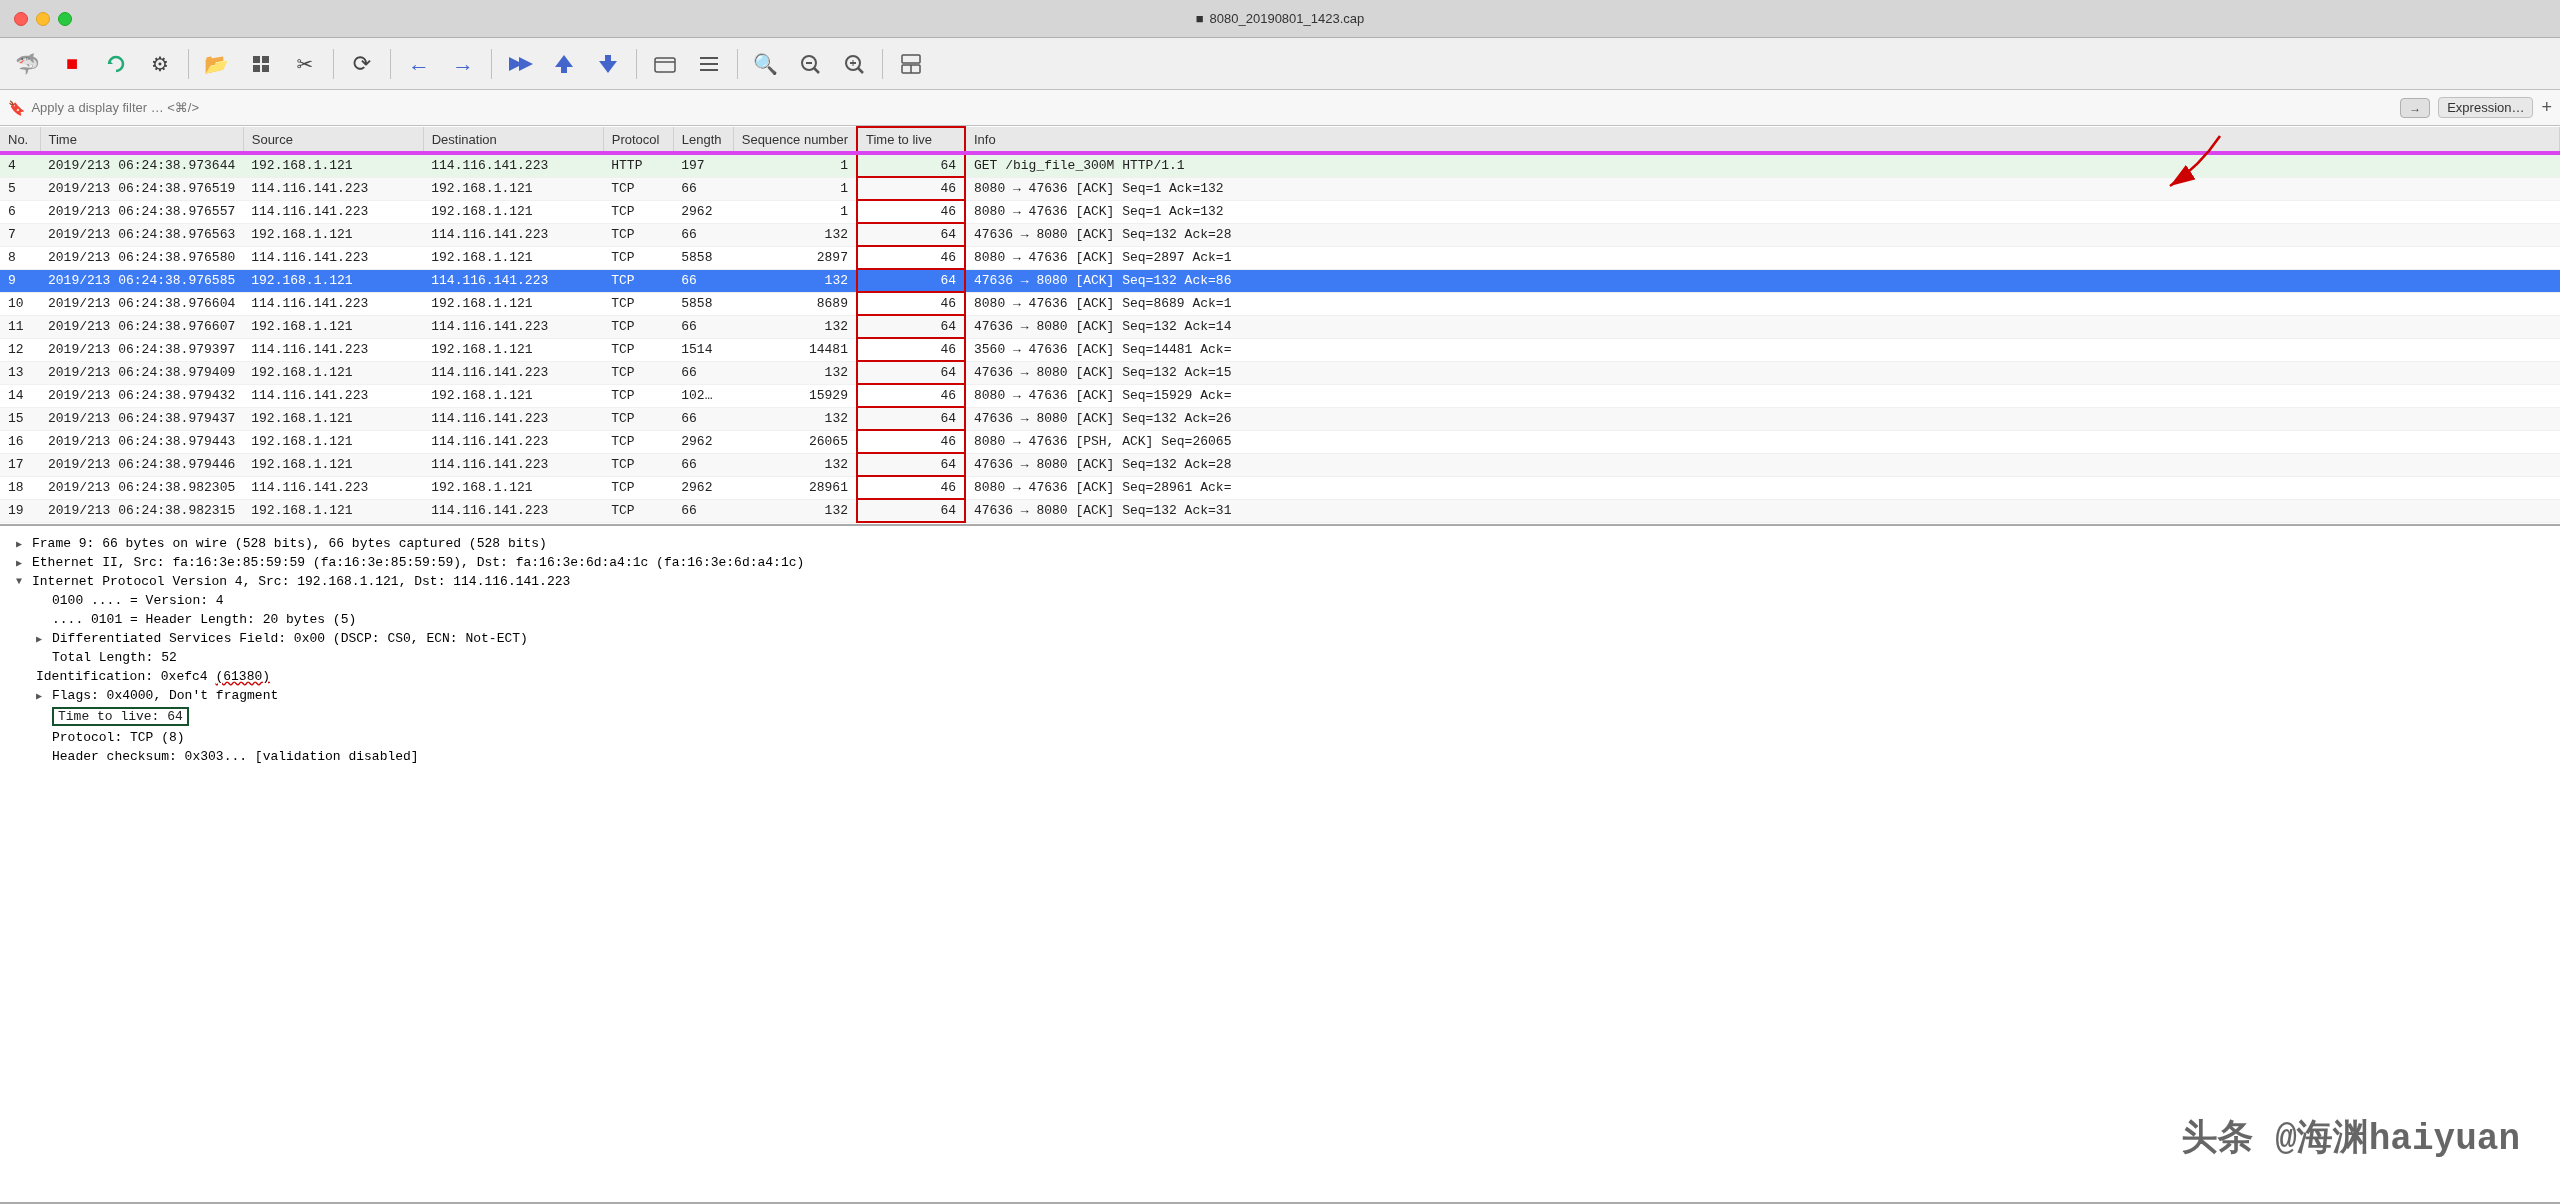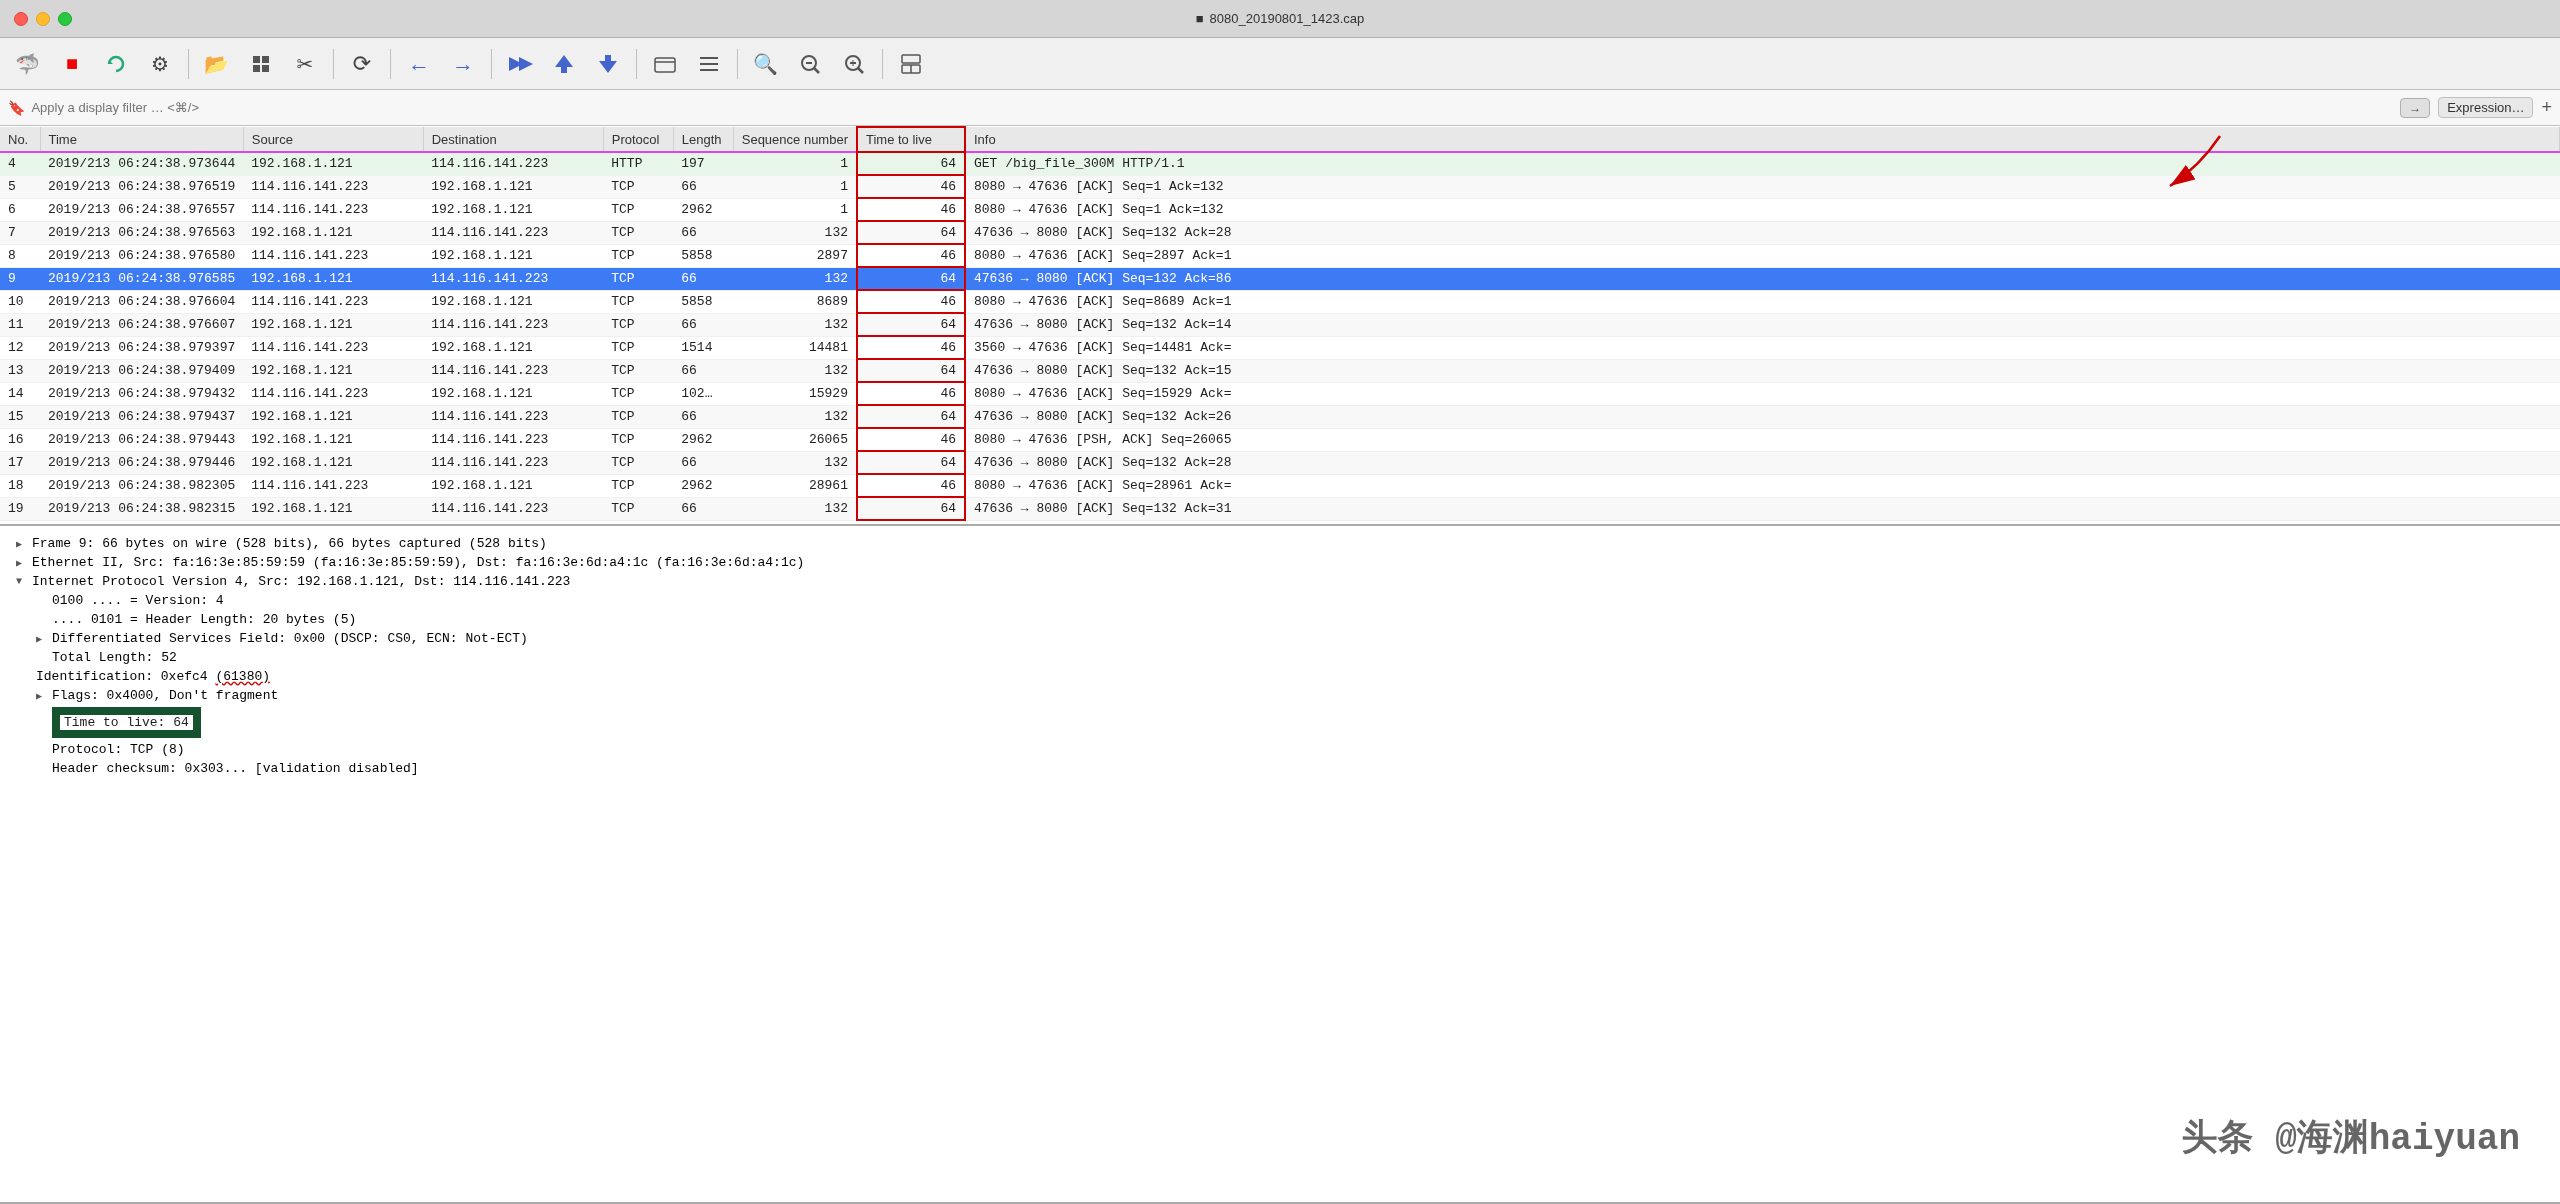--- a/index.html
+++ b/index.html
@@ -133,21 +133,21 @@
       border-bottom: 2px solid #aaa;
     }
     .packet-table {
       width: 100%;
       border-collapse: collapse;
       font-size: 13px;
       font-family: 'Menlo', 'Courier New', monospace;
     }
     .packet-table thead tr {
       background: #e8e8e8;
-      border-bottom: 2px solid #d946ef;
+      border-bottom: 4px solid #d946ef;
     }
     .packet-table thead th {
       padding: 4px 8px;
       text-align: left;
       font-weight: 500;
       color: #333;
       border-right: 1px solid #d0d0d0;
       white-space: nowrap;
       font-family: -apple-system, BlinkMacSystemFont, Arial, sans-serif;
     }
@@ -194,21 +194,21 @@
     .detail-triangle {
       display: inline-block;
       width: 12px;
       height: 12px;
       font-size: 10px;
       color: #555;
     }
 
     .highlight-box {
       display: inline-block;
-      border: 8px solid #14532d;
+      border: 2px solid #14532d;
       padding: 0 4px;
       background: white;
       color: #222;
     }
 
     
     .watermark {
       position: absolute;
       bottom: 40px;
       right: 40px;

